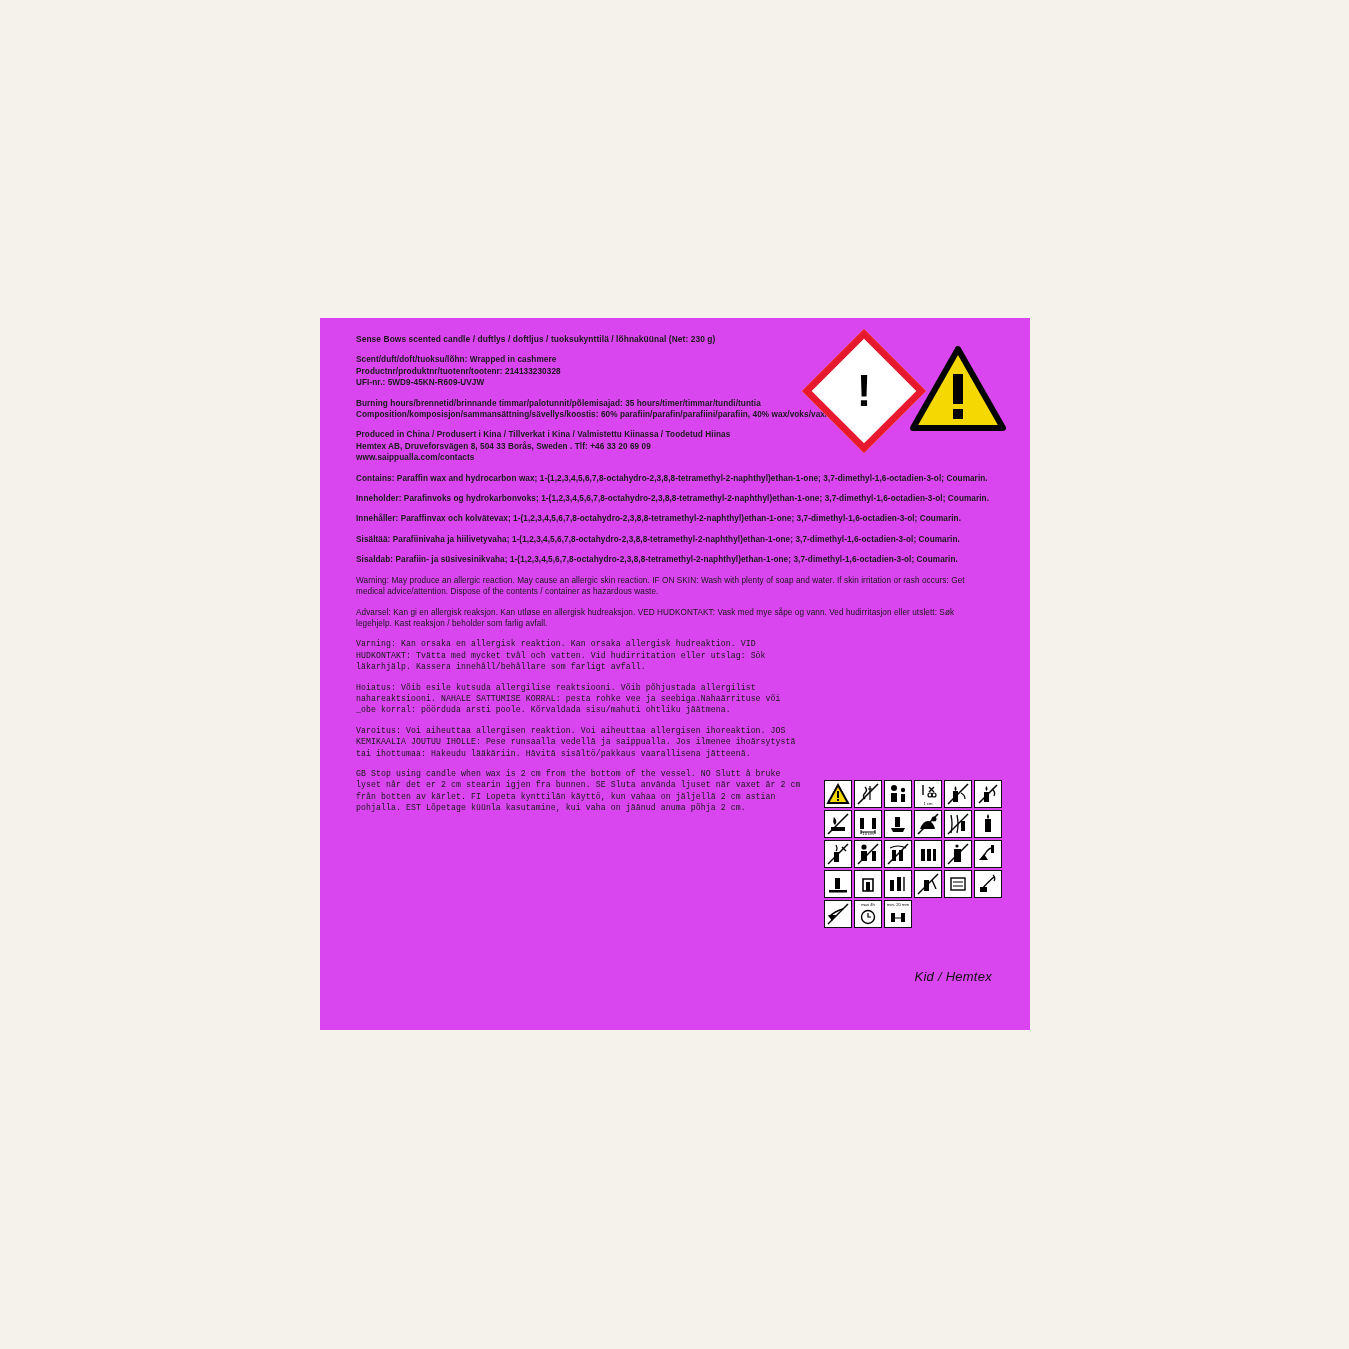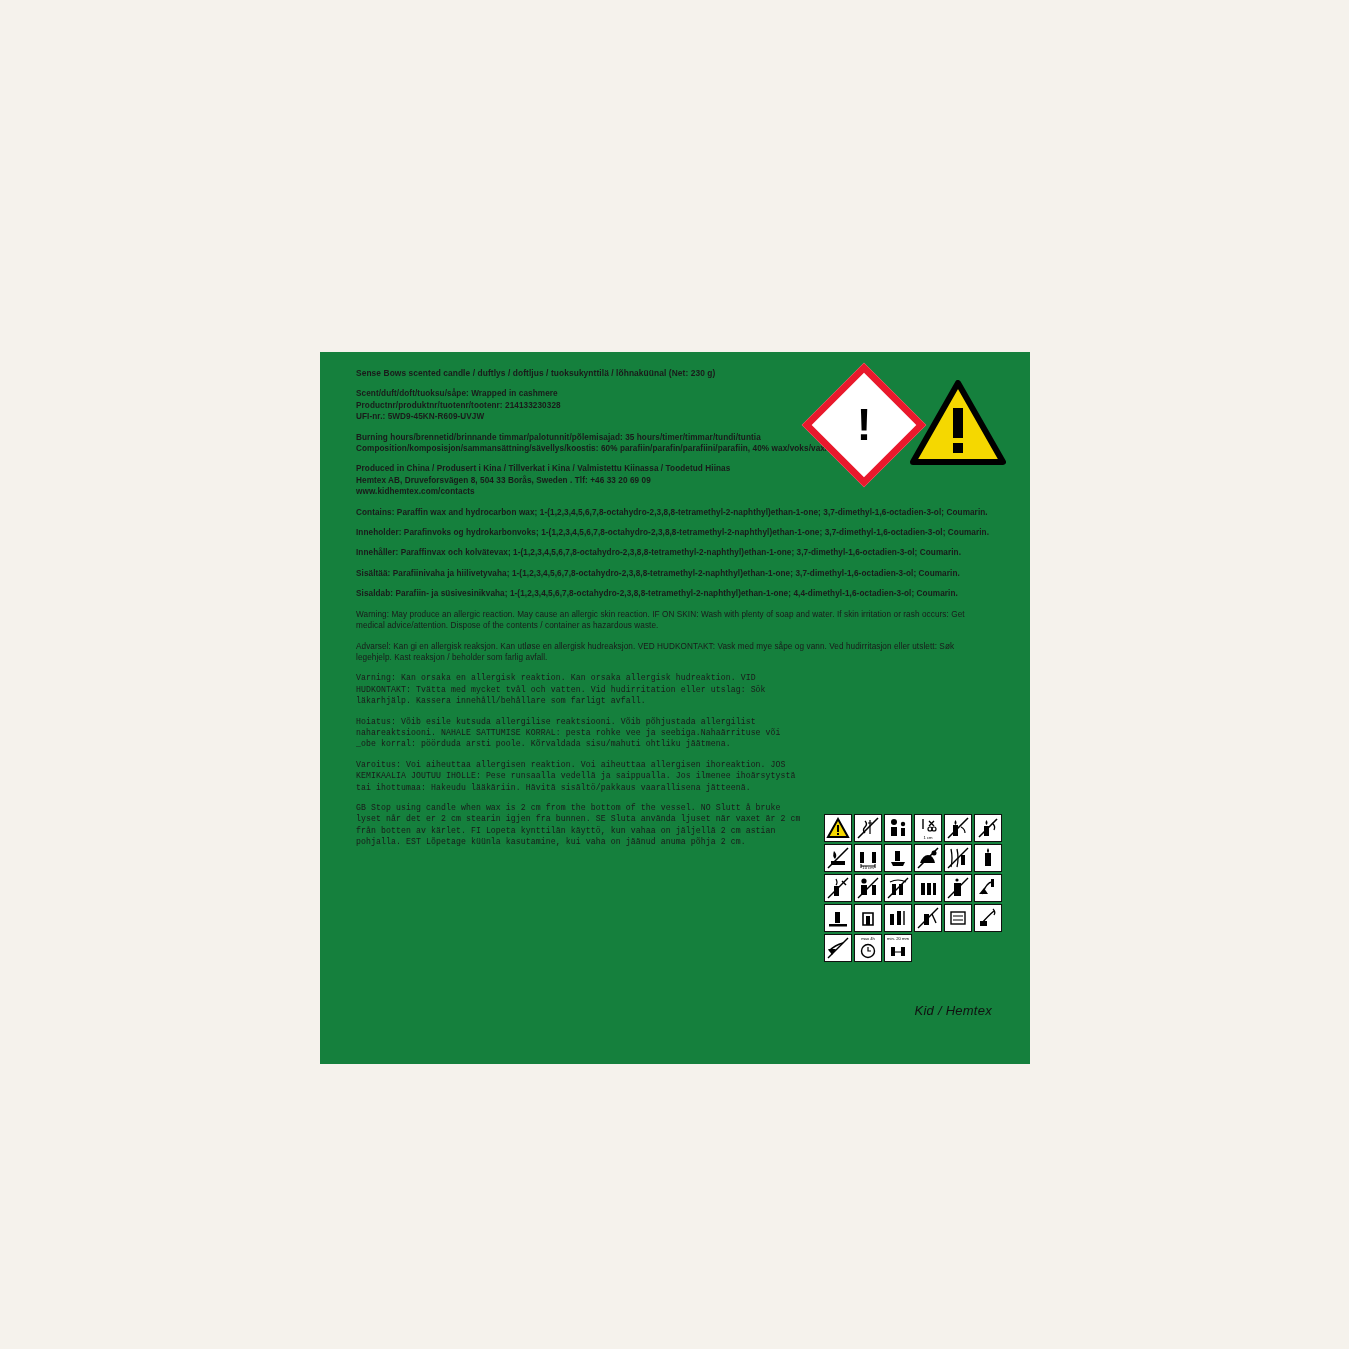--- a/index.html
+++ b/index.html
@@ -12,23 +12,22 @@
     background: #f5f2ec;
     font-family: "Liberation Sans", sans-serif;
     overflow: hidden;
   }
   #label-sheet {
     position: absolute;
     left: 320px;
     top: 318px;
     width: 710px;
     height: 712px;
-    background: #15803d;
+    background: #d946ef;
     box-sizing: border-box;
-    margin-top: 34px;
   }
   .content {
     position: absolute;
     left: 36px;
     top: 16px;
     width: 640px;
   }
   .txt {
     font-size: 8.2px;
     line-height: 11.4px;
@@ -138,41 +137,41 @@
 </head>
 <body>
 
 <div id="label-sheet">
 
   <div class="content">
 
     <div class="txt first-line block w-wide">Sense Bows scented candle / duftlys / doftljus / tuoksukynttilä / lõhnaküünal (Net: 230 g)</div>
 
     <div class="txt block">
-      <div class="txt b">Scent/duft/doft/tuoksu/såpe: Wrapped in cashmere</div>
+      <div class="txt b">Scent/duft/doft/tuoksu/lõhn: Wrapped in cashmere</div>
       <div class="txt b">Productnr/produktnr/tuotenr/tootenr: 214133230328</div>
       <div class="txt b">UFI-nr.: 5WD9-45KN-R609-UVJW</div>
     </div>
 
     <div class="txt block">
       <div class="txt b">Burning hours/brennetid/brinnande timmar/palotunnit/põlemisajad: 35 hours/timer/timmar/tundi/tuntia</div>
       <div class="txt b">Composition/komposisjon/sammansättning/sävellys/koostis: 60% parafiin/parafin/parafiini/parafiin, 40% wax/voks/vax/vaha</div>
     </div>
 
     <div class="txt block">
       <div class="txt b">Produced in China / Produsert i Kina / Tillverkat i Kina / Valmistettu Kiinassa / Toodetud Hiinas</div>
       <div class="txt b">Hemtex AB, Druveforsvägen 8, 504 33 Borås, Sweden . Tlf: +46 33 20 69 09</div>
-      <div class="txt b">www.kidhemtex.com/contacts</div>
+      <div class="txt b">www.saippualla.com/contacts</div>
     </div>
 
     <div class="txt b block w-wide">Contains: Paraffin wax and hydrocarbon wax; 1-(1,2,3,4,5,6,7,8-octahydro-2,3,8,8-tetramethyl-2-naphthyl)ethan-1-one; 3,7-dimethyl-1,6-octadien-3-ol; Coumarin.</div>
     <div class="txt b block w-wide">Inneholder: Parafinvoks og hydrokarbonvoks; 1-(1,2,3,4,5,6,7,8-octahydro-2,3,8,8-tetramethyl-2-naphthyl)ethan-1-one; 3,7-dimethyl-1,6-octadien-3-ol; Coumarin.</div>
     <div class="txt b block w-wide">Innehåller: Paraffinvax och kolvätevax; 1-(1,2,3,4,5,6,7,8-octahydro-2,3,8,8-tetramethyl-2-naphthyl)ethan-1-one; 3,7-dimethyl-1,6-octadien-3-ol; Coumarin.</div>
     <div class="txt b block w-wide">Sisältää: Parafiinivaha ja hiilivetyvaha; 1-(1,2,3,4,5,6,7,8-octahydro-2,3,8,8-tetramethyl-2-naphthyl)ethan-1-one; 3,7-dimethyl-1,6-octadien-3-ol; Coumarin.</div>
-    <div class="txt b block w-wide">Sisaldab: Parafiin- ja süsivesinikvaha; 1-(1,2,3,4,5,6,7,8-octahydro-2,3,8,8-tetramethyl-2-naphthyl)ethan-1-one; 4,4-dimethyl-1,6-octadien-3-ol; Coumarin.</div>
+    <div class="txt b block w-wide">Sisaldab: Parafiin- ja süsivesinikvaha; 1-(1,2,3,4,5,6,7,8-octahydro-2,3,8,8-tetramethyl-2-naphthyl)ethan-1-one; 3,7-dimethyl-1,6-octadien-3-ol; Coumarin.</div>
 
     <div class="txt block w-warn">Warning: May produce an allergic reaction. May cause an allergic skin reaction. IF ON SKIN: Wash with plenty of soap and water. If skin irritation or rash occurs: Get medical advice/attention. Dispose of the contents / container as hazardous waste.</div>
     <div class="txt block w-warn">Advarsel: Kan gi en allergisk reaksjon. Kan utløse en allergisk hudreaksjon. VED HUDKONTAKT: Vask med mye såpe og vann. Ved hudirritasjon eller utslett: Søk legehjelp. Kast reaksjon / beholder som farlig avfall.</div>
     <div class="txt block w-half">Varning: Kan orsaka en allergisk reaktion. Kan orsaka allergisk hudreaktion. VID HUDKONTAKT: Tvätta med mycket tvål och vatten. Vid hudirritation eller utslag: Sök läkarhjälp. Kassera innehåll/behållare som farligt avfall.</div>
     <div class="txt block w-half">Hoiatus: Võib esile kutsuda allergilise reaktsiooni. Võib põhjustada allergilist nahareaktsiooni. NAHALE SATTUMISE KORRAL: pesta rohke vee ja seebiga.Nahaärrituse või _obe korral: pöörduda arsti poole. Kõrvaldada sisu/mahuti ohtliku jäätmena.</div>
     <div class="txt block w-half">Varoitus: Voi aiheuttaa allergisen reaktion. Voi aiheuttaa allergisen ihoreaktion. JOS KEMIKAALIA JOUTUU IHOLLE: Pese runsaalla vedellä ja saippualla. Jos ilmenee ihoärsytystä tai ihottumaa: Hakeudu lääkäriin. Hävitä sisältö/pakkaus vaarallisena jätteenä.</div>
     <div class="txt block w-half">GB Stop using candle when wax is 2 cm from the bottom of the vessel. NO Slutt å bruke lyset når det er 2 cm stearin igjen fra bunnen. SE Sluta använda ljuset när vaxet är 2 cm från botten av kärlet. FI Lopeta kynttilän käyttö, kun vahaa on jäljellä 2 cm astian pohjalla. EST Lõpetage küünla kasutamine, kui vaha on jäänud anuma põhja 2 cm.</div>
 
   </div>
 

